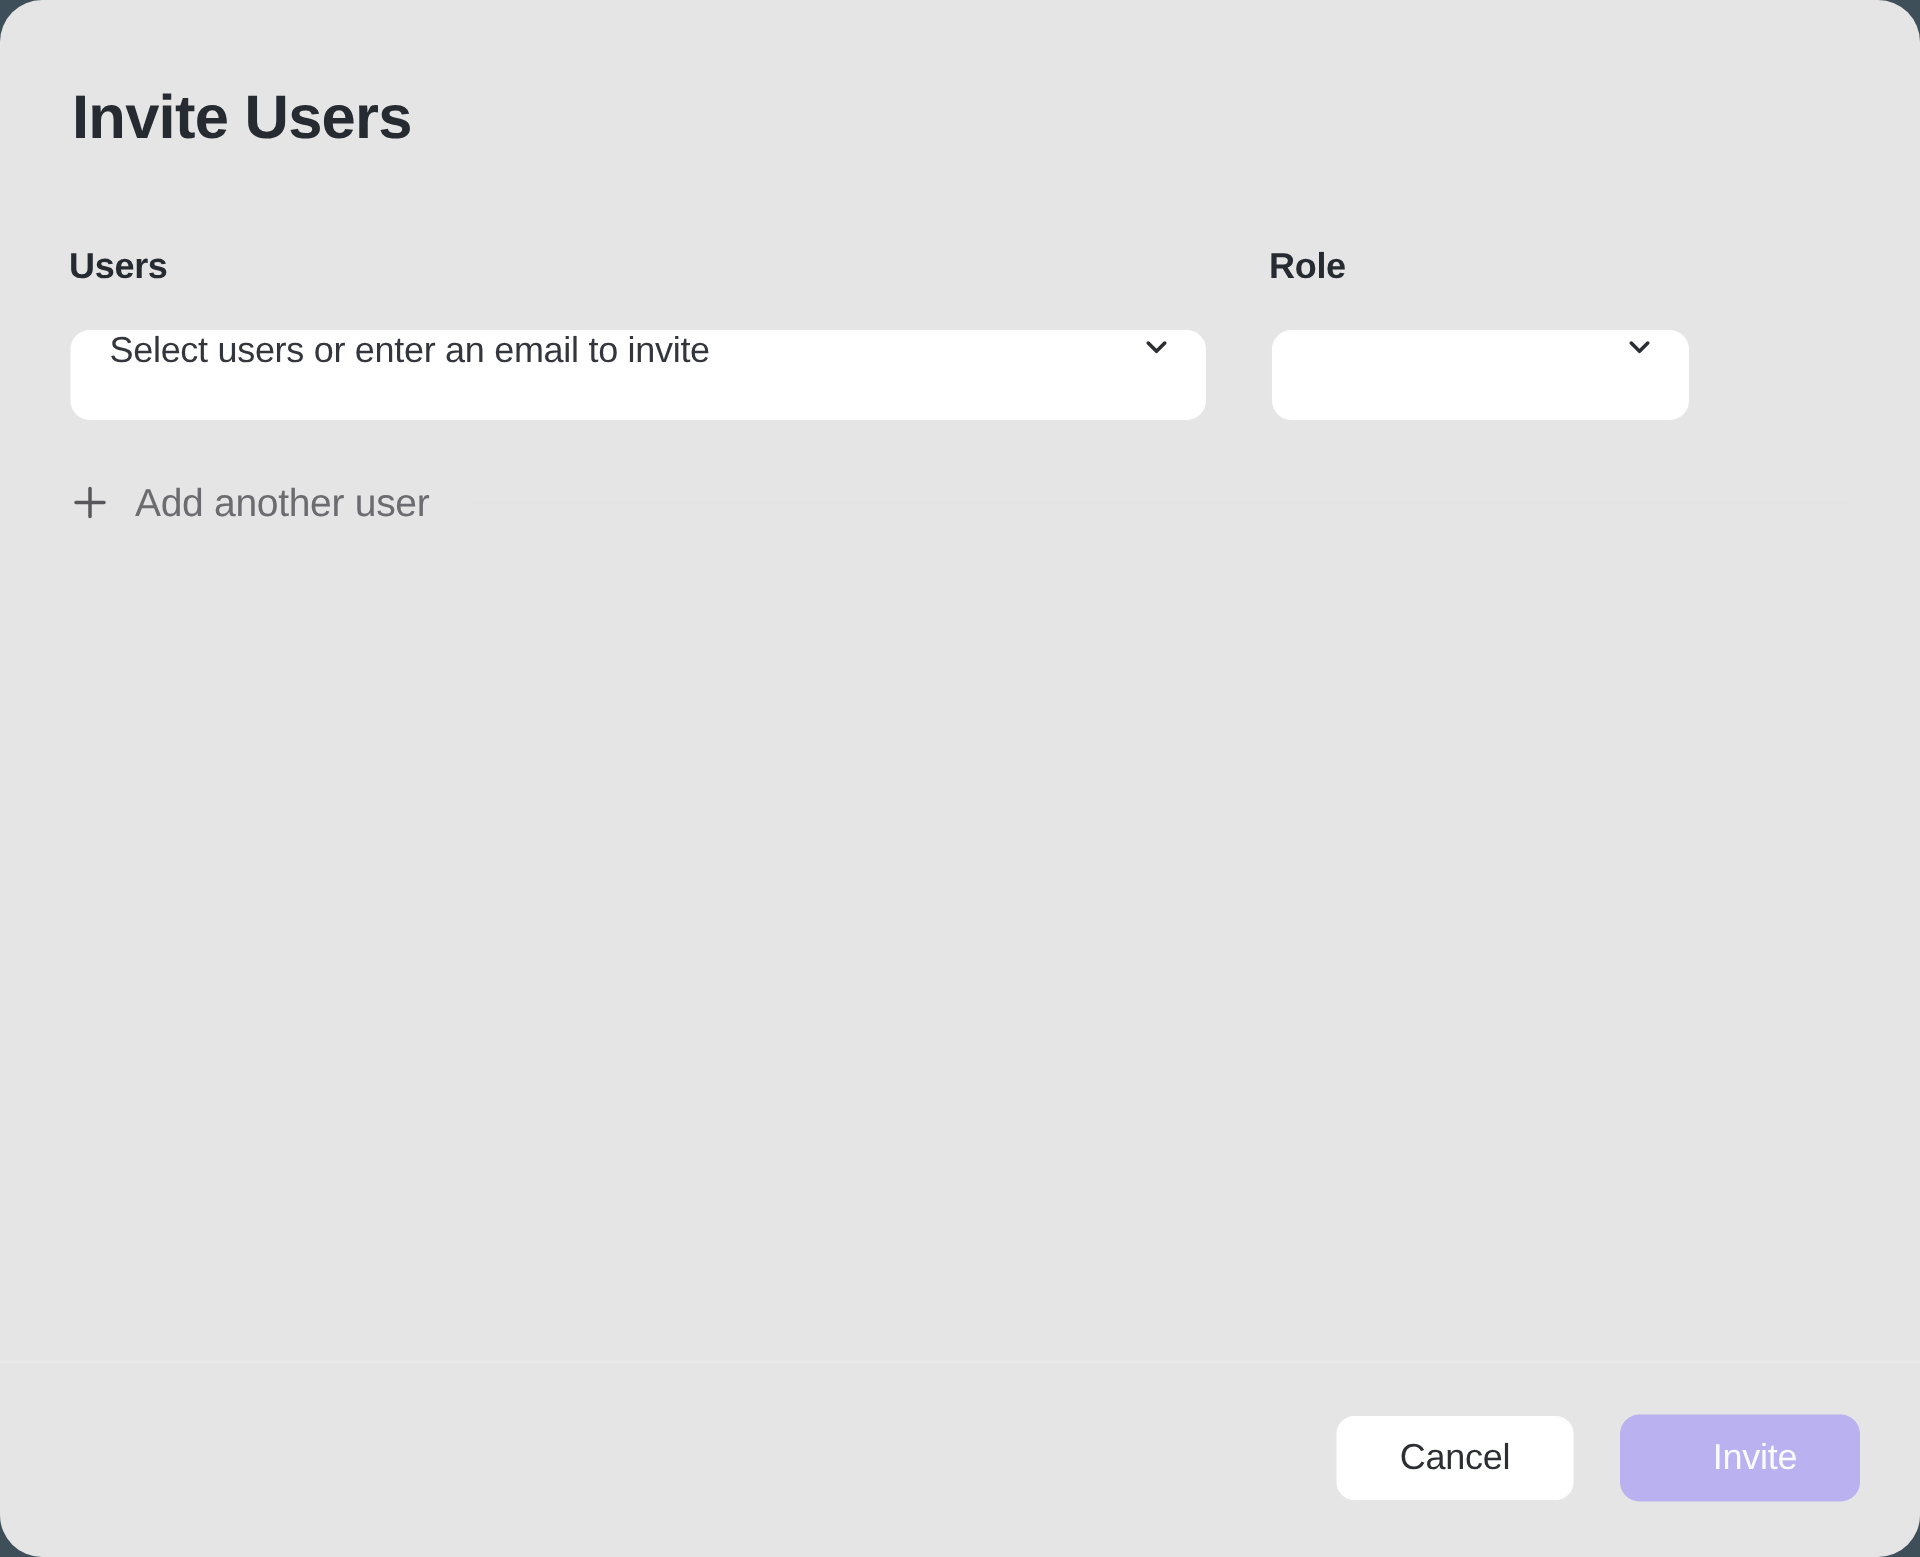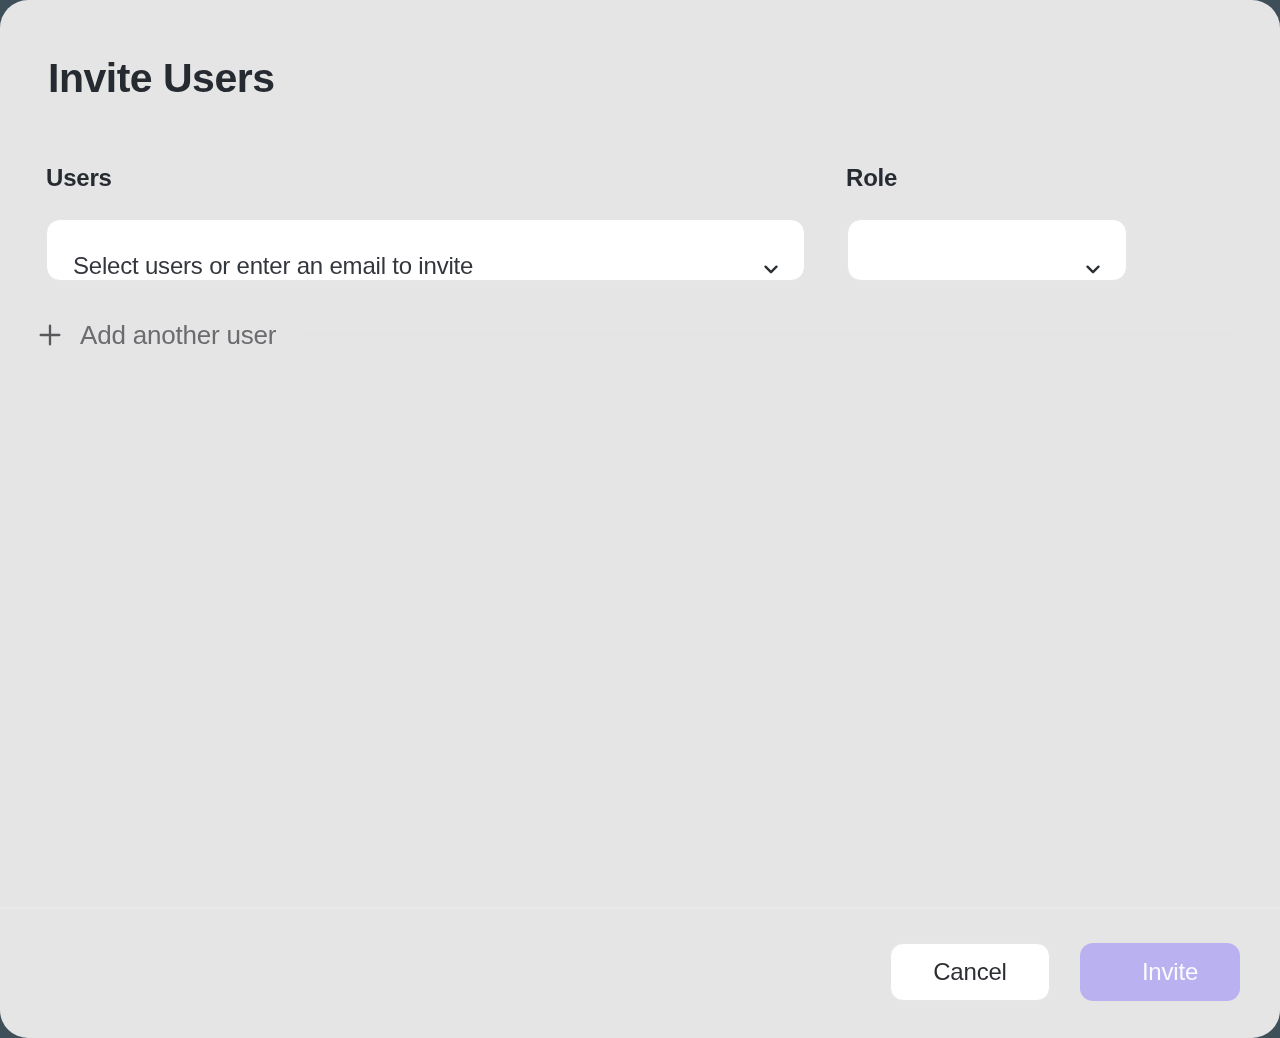--- a/index.html
+++ b/index.html
@@ -35,42 +35,42 @@
   .user-label { left: 46px; }
   .role-label { left: 846px; }
   .select {
     position: absolute;
     top: 219px;
     height: 62px;
     background: #ffffff;
     border: 1px solid #e6e6e6;
     border-radius: 14px;
     display: flex;
-    align-items: flex-end;
+    align-items: flex-start;
     justify-content: space-between;
     padding: 0 22px 0 26px;
     cursor: pointer;
   }
   .user-select { left: 46px; width: 759px; }
   .role-select { left: 847px; width: 280px; }
   .select-text {
     font-size: 24px;
     letter-spacing: -0.2px;
     color: #33363c;
     white-space: nowrap;
     overflow: hidden;
   }
   .chev {
     display: flex;
     align-items: center;
     flex: 0 0 auto;
   }
   .add-row {
     position: absolute;
-    top: 320px; left: 36px; right: 47px;
+    top: 320px; left: 46px; right: 47px;
     height: 30px;
     display: flex;
     align-items: center;
   }
   .add-btn {
     display: flex;
     align-items: center;
     gap: 16px;
     background: none;
     border: none;

